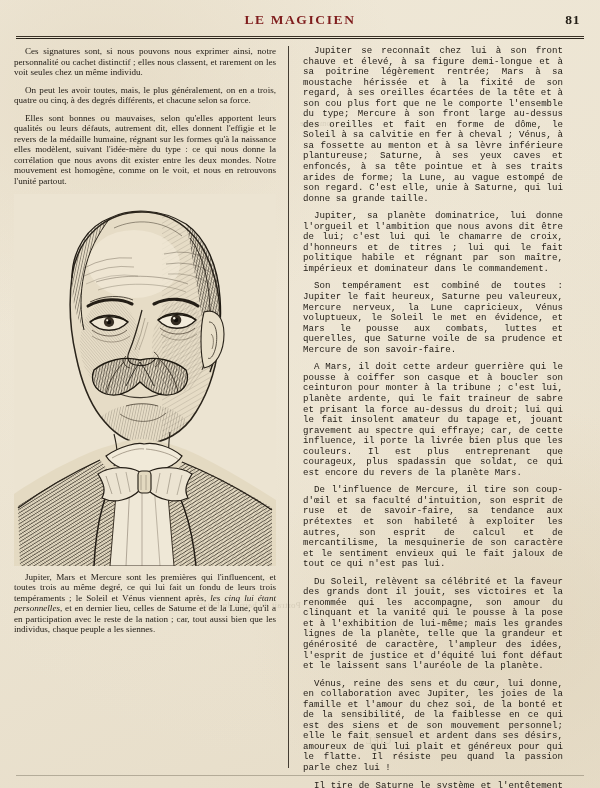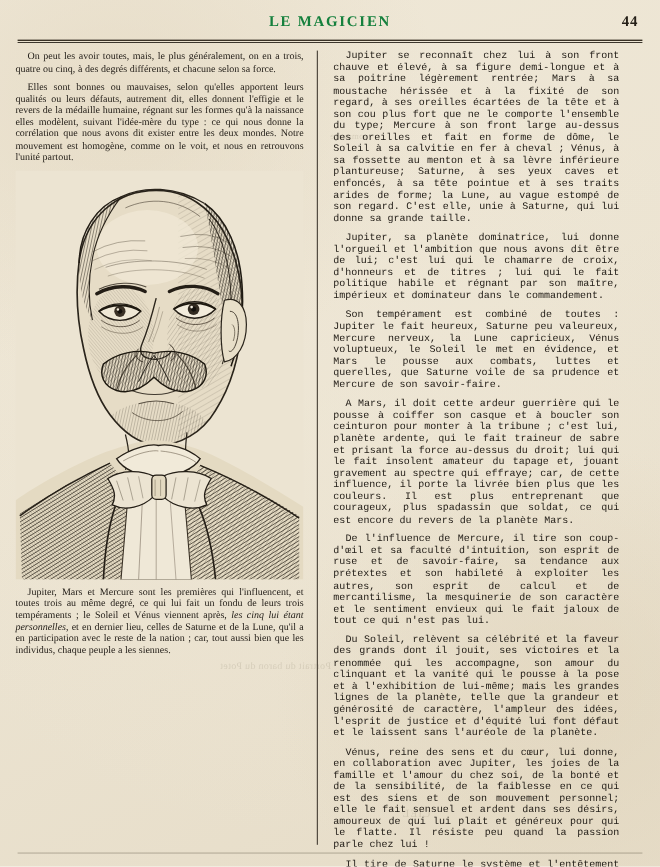--- a/index.html
+++ b/index.html
@@ -48,21 +48,21 @@
     margin: 2px 4px 0 4px;
   }
   .runhead-title {
     position: absolute;
     left: 0; right: 0;
     top: 0;
     text-align: center;
     font-weight: bold;
     font-size: 13.5px;
     letter-spacing: 1.6px;
-    color: #15803d;
+    color: #7f1d1d;
   }
   .runhead-folio {
     position: absolute;
     right: 2px;
     top: 0;
     font-weight: bold;
     font-size: 13.5px;
     letter-spacing: 0.6px;
     color: #241f17;
   }
@@ -158,28 +158,29 @@
   <div class="bleed bleed-d">La loi de la Vie, par J. G. B.</div>
   <div class="bleed bleed-e">Portrait du baron du Potet</div>
   <div class="bleed bleed-f">CIEL</div>
 
   <div class="rule-bottom"></div>
 
   <div class="page-inner">
 
     <div class="runhead">
       <div class="runhead-title">LE MAGICIEN</div>
-      <div class="runhead-folio">44</div>
+      <div class="runhead-folio">81</div>
     </div>
     <div class="rule-top"></div>
 
     <div class="columns">
 
       <div class="col col-left">
 
+        <p class="txt">Ces signatures sont, si nous pouvons nous exprimer ainsi, notre personnalité ou cachet distinctif ; elles nous classent, et rarement on les voit seules chez un même individu.</p>
         <p class="txt">On peut les avoir toutes, mais, le plus généralement, on en a trois, quatre ou cinq, à des degrés différents, et chacune selon sa force.</p>
         <p class="txt">Elles sont bonnes ou mauvaises, selon qu'elles apportent leurs qualités ou leurs défauts, autrement dit, elles donnent l'effigie et le revers de la médaille humaine, régnant sur les formes qu'à la naissance elles modèlent, suivant l'idée-mère du type : ce qui nous donne la corrélation que nous avons dit exister entre les deux mondes. Notre mouvement est homogène, comme on le voit, et nous en retrouvons l'unité partout.</p>
 
         <div class="portrait-wrap">
           <svg viewBox="0 0 262 372" width="262" height="372" aria-hidden="true">
             <defs>
 
               <pattern id="hatchA" width="3" height="3" patternUnits="userSpaceOnUse" patternTransform="rotate(35)">
                 <line x1="0" y1="0" x2="0" y2="3" stroke="#2b241b" stroke-width="0.9"></line>
               </pattern>

